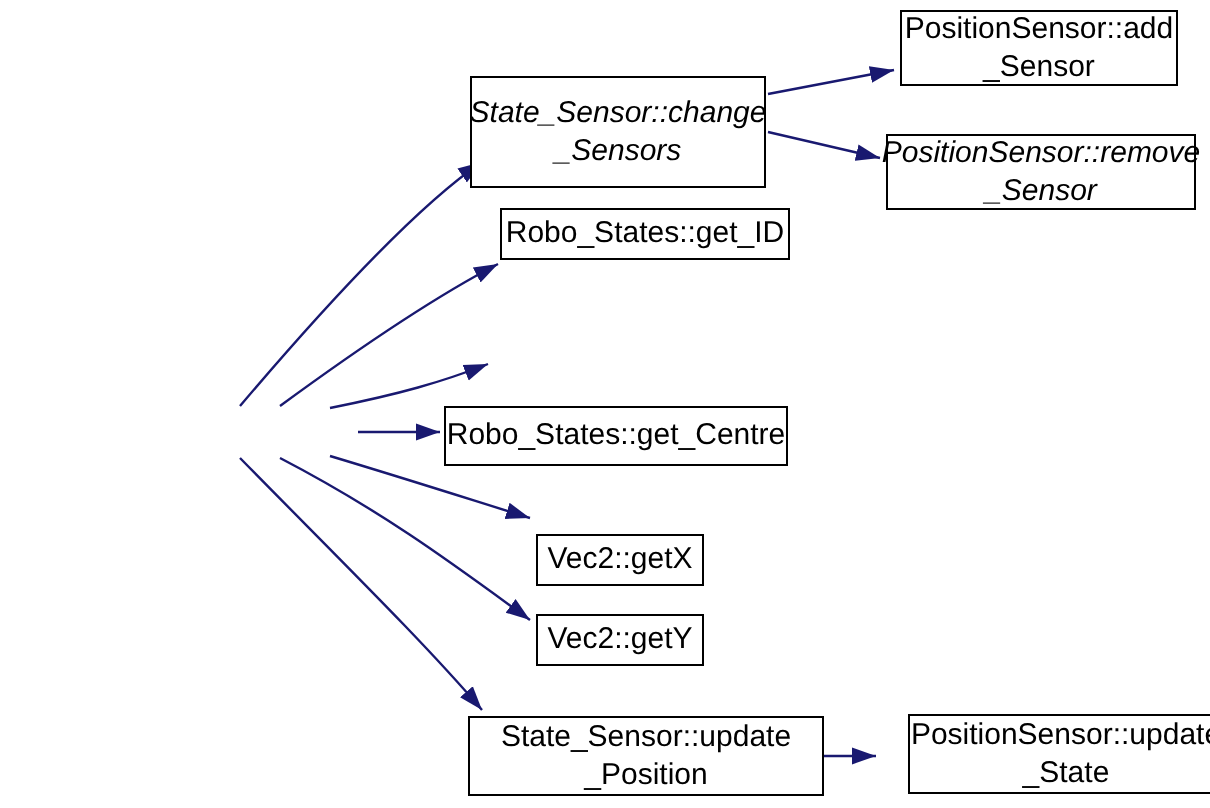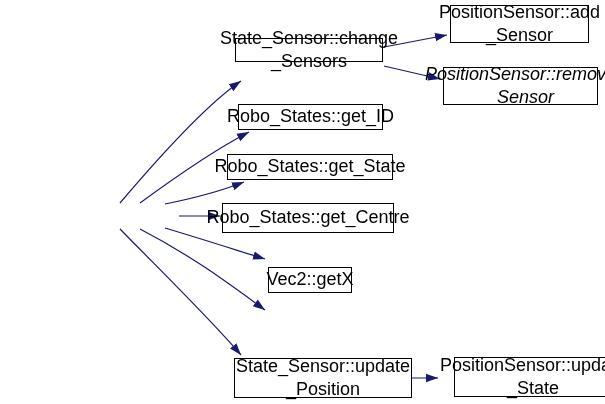--- a/index.html
+++ b/index.html
@@ -21,21 +21,21 @@
     top: 0;
     width: 605px;
     height: 404px;
   }
   .node {
     position: absolute;
     box-sizing: border-box;
     border: 1px solid #000000;
     background: #ffffff;
     color: #000000;
-    font-size: 18px;
+    font-size: 15px;
     line-height: 1.3;
     display: flex;
     align-items: center;
     justify-content: center;
     text-align: center;
     white-space: pre-line;
     cursor: pointer;
   }
   .node.highlight {
     border-width: 2px;
@@ -63,31 +63,31 @@
     <path class="edge" d="M179,216 L220,216" marker-end="url(#arrow)" stroke="#191970"></path>
     <path class="edge" d="M165,228 C205,240 236,250 265,259" marker-end="url(#arrow)" stroke="#191970"></path>
     <path class="edge" d="M140,229 C192,256 228,283 265,310" marker-end="url(#arrow)" stroke="#191970"></path>
     <path class="edge" d="M120,229 C170,280 212,321 241,355" marker-end="url(#arrow)" stroke="#191970"></path>
     <path class="edge" d="M384,47 L447,35" marker-end="url(#arrow)" stroke="#191970"></path>
     <path class="edge" d="M384,66 L440,79" marker-end="url(#arrow)" stroke="#191970"></path>
     <path class="edge" d="M385,378 L438,378" marker-end="url(#arrow)" stroke="#191970"></path>
   </svg>
 
 
-  <div class="node" style="left: 235px; top: 38px; width: 148px; height: 24px; background: rgb(255, 255, 255); border-color: rgb(0, 0, 0);">State_Sensor::change
+  <div class="node" style="left: 235px; top: 38px; width: 148px; height: 56px; background: rgb(255, 255, 255); border-color: rgb(0, 0, 0); font-style: italic;">State_Sensor::change
 _Sensors</div>
 
-  <div class="node" style="left: 238px; top: 104px; width: 145px; height: 26px; background: rgb(255, 255, 255); border-color: rgb(0, 0, 0);">Robo_States::get_ID</div>
+  <div class="node" style="left: 250px; top: 104px; width: 145px; height: 26px; background: rgb(255, 255, 255); border-color: rgb(0, 0, 0);">Robo_States::get_ID</div>
 
-  <div class="node" style="left: 227px; top: 154px; width: 166px; height: 26px; background: rgb(255, 255, 255); border-color: rgb(0, 0, 0);">Robo_States::get_State</div>
 
   <div class="node" style="left: 222px; top: 203px; width: 172px; height: 30px; background: rgb(255, 255, 255); border-color: rgb(0, 0, 0);">Robo_States::get_Centre</div>
 
   <div class="node" style="left: 268px; top: 267px; width: 84px; height: 26px; background: rgb(255, 255, 255); border-color: rgb(0, 0, 0);">Vec2::getX</div>
 
+  <div class="node" style="left: 268px; top: 307px; width: 84px; height: 26px; background: rgb(255, 255, 255); border-color: rgb(0, 0, 0);">Vec2::getY</div>
 
   <div class="node" style="left: 234px; top: 358px; width: 178px; height: 40px; background: rgb(255, 255, 255); border-color: rgb(0, 0, 0);">State_Sensor::update
 _Position</div>
 
   <div class="node" style="left: 450px; top: 5px; width: 139px; height: 38px; background: rgb(255, 255, 255); border-color: rgb(0, 0, 0);">PositionSensor::add
 _Sensor</div>
 
   <div class="node" style="left: 443px; top: 67px; width: 155px; height: 38px; background: rgb(255, 255, 255); border-color: rgb(0, 0, 0); font-style: italic;">PositionSensor::remove
 _Sensor</div>
 

